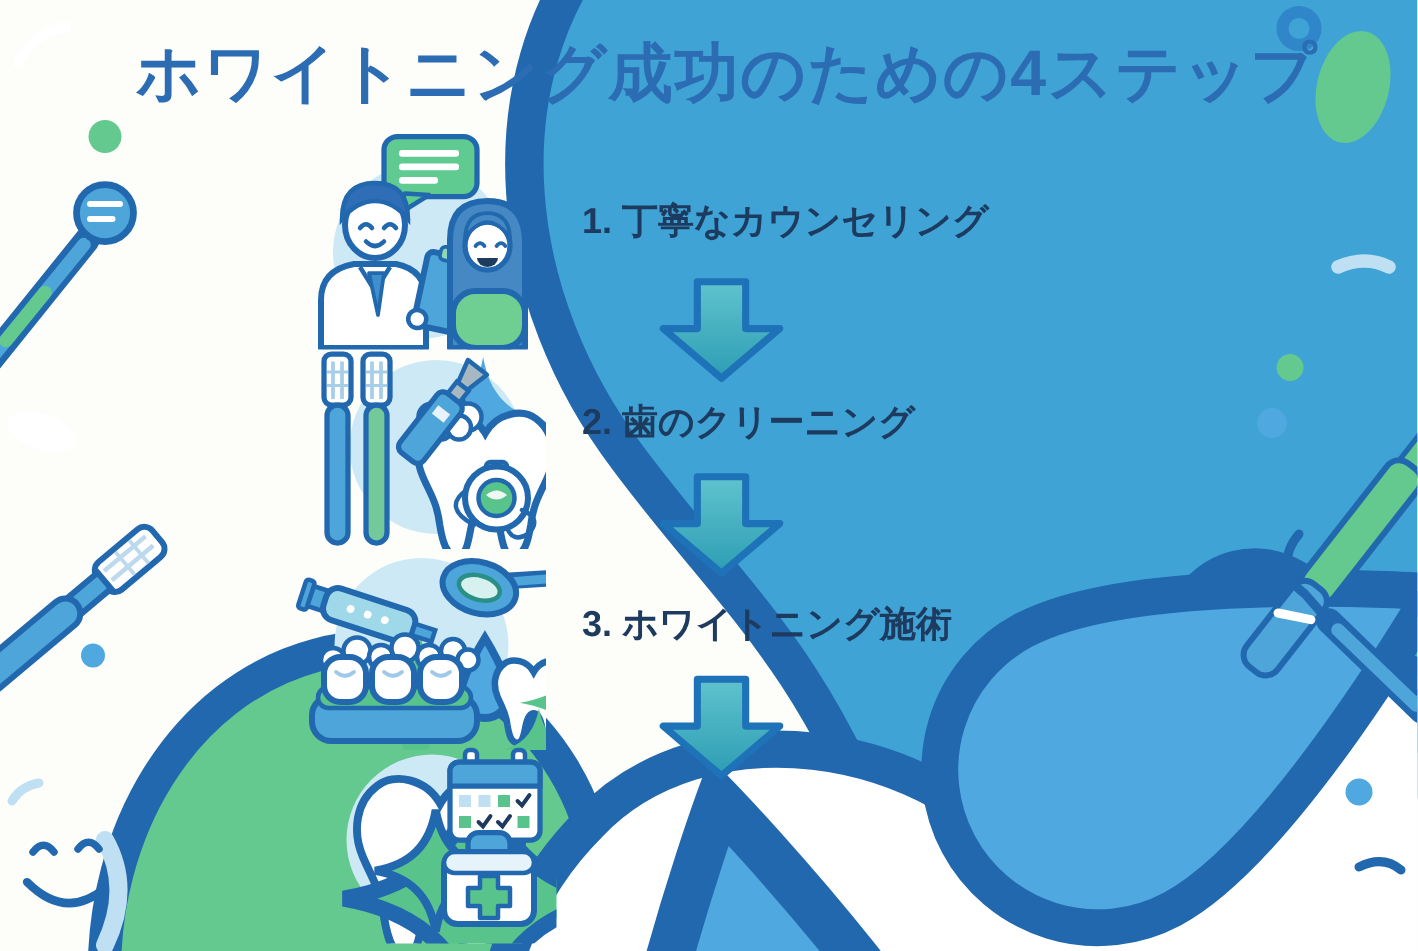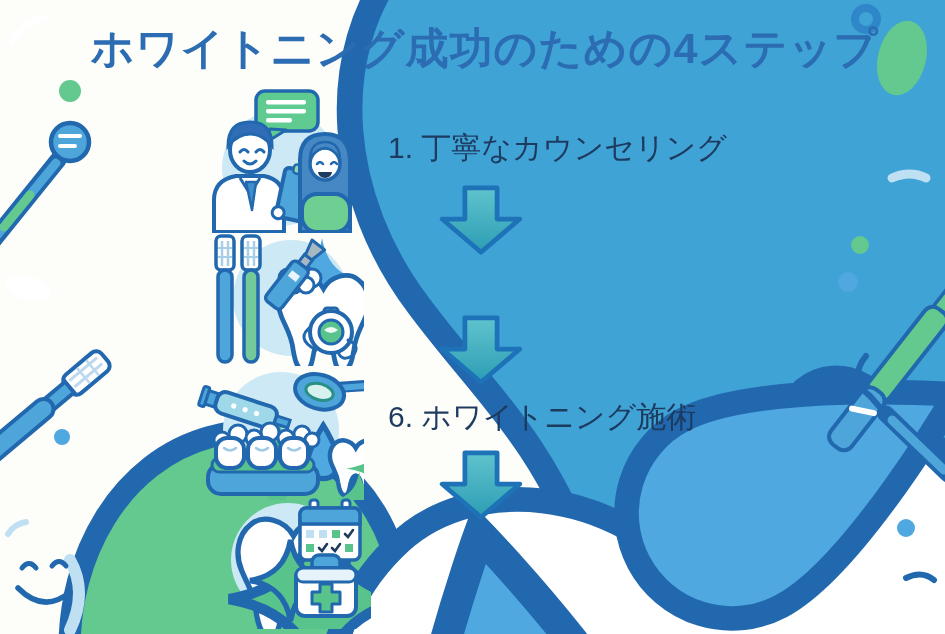--- a/index.html
+++ b/index.html
@@ -2,21 +2,21 @@
 <html><head>
 <meta charset="utf-8">
 <style>
   html,body{margin:0;padding:0;}
   .canvas{position:relative;width:945px;height:634px;background:#fdfdfa;overflow:hidden;
           font-family:"Liberation Sans","DejaVu Sans",sans-serif;}
   .deco{position:absolute;left:0;top:0;width:945px;height:634px;pointer-events:none;}
   .title{position:absolute;left:0;top:20px;width:945px;margin:0;text-align:center;
          font-size:43px;font-weight:bold;color:#2b6cb3;letter-spacing:1px;z-index:3;padding-left:12px;}
   .step-icon{position:absolute;z-index:2;}
-  .step-label{position:absolute;left:388px;z-index:3;font-size:30px;font-weight:normal;
+  .step-label{position:absolute;left:388px;z-index:3;font-size:24px;font-weight:bold;
               color:#1d3a5f;line-height:40px;white-space:nowrap;}
   .arrow{position:absolute;left:436px;width:90px;height:72px;z-index:2;}
   .defs-holder{position:absolute;width:0;height:0;overflow:hidden;}
   #icon1{left:198px;top:88px;}   #label1{top:128px;}
   #arrow1{top:184px;}
   #icon2{left:196px;top:226px;}  #label2{top:262px;}
   #arrow2{top:314px;}
   #icon3{left:196px;top:360px;}  #label3{top:397px;}
   #arrow3{top:449px;}
   #icon4{left:196px;top:494px;}  #label4{top:533px;}
@@ -193,20 +193,21 @@
     </g>
     <g>
       <path d="M116 100 Q98 112 120 124" stroke="#2268ae" stroke-width="3" fill="none" stroke-linecap="round"></path>
       <rect x="128" y="82" width="14" height="9" rx="3" fill="#ffffff" stroke="#2268ae" stroke-width="3"></rect>
       <circle cx="135" cy="106" r="21" fill="#ffffff" stroke="#2268ae" stroke-width="4"></circle>
       <circle cx="135" cy="106" r="12" fill="#58c48c" stroke="#2268ae" stroke-width="3"></circle>
       <path d="M128 104 q7 -6 14 0 q-7 6 -14 0 Z" fill="#ffffff" opacity="0.9"></path>
       <path d="M152 114 q14 6 4 16 q-10 6 -14 -4" stroke="#2268ae" stroke-width="3" fill="none" stroke-linecap="round"></path>
     </g>
   </svg>
+  <div id="label2" class="step-label">2. 歯のクリーニング</div>
 
   <svg id="arrow2" class="arrow" viewBox="0 0 92 76">
       <use href="#block-arrow"></use>
     </svg>
 
   <svg id="icon3" class="step-icon" width="168" height="140" viewBox="0 0 168 140">
     <circle cx="85" cy="70" r="58" fill="#cde9f6"></circle>
     <g transform="translate(106,6) rotate(16)">
       <line x1="42" y1="10" x2="70" y2="0" stroke="#2268ae" stroke-width="11" stroke-linecap="round"></line>
       <line x1="44" y1="10" x2="68" y2="1" stroke="#4da5da" stroke-width="6" stroke-linecap="round"></line>
@@ -238,21 +239,21 @@
       <rect x="4" y="22" width="102" height="14" rx="7" fill="#58c48c" stroke="#2268ae" stroke-width="3"></rect>
       <rect x="8" y="2" width="28" height="30" rx="11" fill="#ffffff" stroke="#2268ae" stroke-width="4"></rect>
       <rect x="40" y="2" width="28" height="30" rx="11" fill="#ffffff" stroke="#2268ae" stroke-width="4"></rect>
       <rect x="72" y="2" width="28" height="30" rx="11" fill="#ffffff" stroke="#2268ae" stroke-width="4"></rect>
       <path d="M16 12 q6 5 12 0 M48 12 q6 5 12 0 M80 12 q6 5 12 0" stroke="#9ec9e8" stroke-width="2.5" fill="none" stroke-linecap="round"></path>
     </g>
     <use href="#tooth" transform="translate(122,76) scale(0.45)" fill="#ffffff" stroke="#2268ae" stroke-width="8"></use>
     <use href="#sparkle" transform="translate(140,56) scale(0.75)" fill="#58c48c"></use>
     <use href="#sparkle" transform="translate(128,112) scale(0.42)" fill="#58c48c"></use>
   </svg>
-  <div id="label3" class="step-label">6. ホワイトニング施術</div>
+  <div id="label3" class="step-label">3. ホワイトニング施術</div>
 
   <svg id="arrow3" class="arrow" viewBox="0 0 92 76">
       <use href="#block-arrow"></use>
     </svg>
 
   <svg id="icon4" class="step-icon" width="175" height="135" viewBox="0 0 175 135">
     <circle cx="92" cy="66" r="57" fill="#cde9f6"></circle>
     <use href="#tooth" transform="translate(10,16) scale(1.0)" fill="#ffffff" stroke="#2268ae" stroke-width="4.5"></use>
     <use href="#sparkle" transform="translate(6,14) scale(1.35)" fill="#58c48c" stroke="#2268ae" stroke-width="1.4"></use>
     <use href="#sparkle" transform="translate(42,46) scale(0.6)" fill="#58c48c" stroke="#2268ae" stroke-width="1.6"></use>

